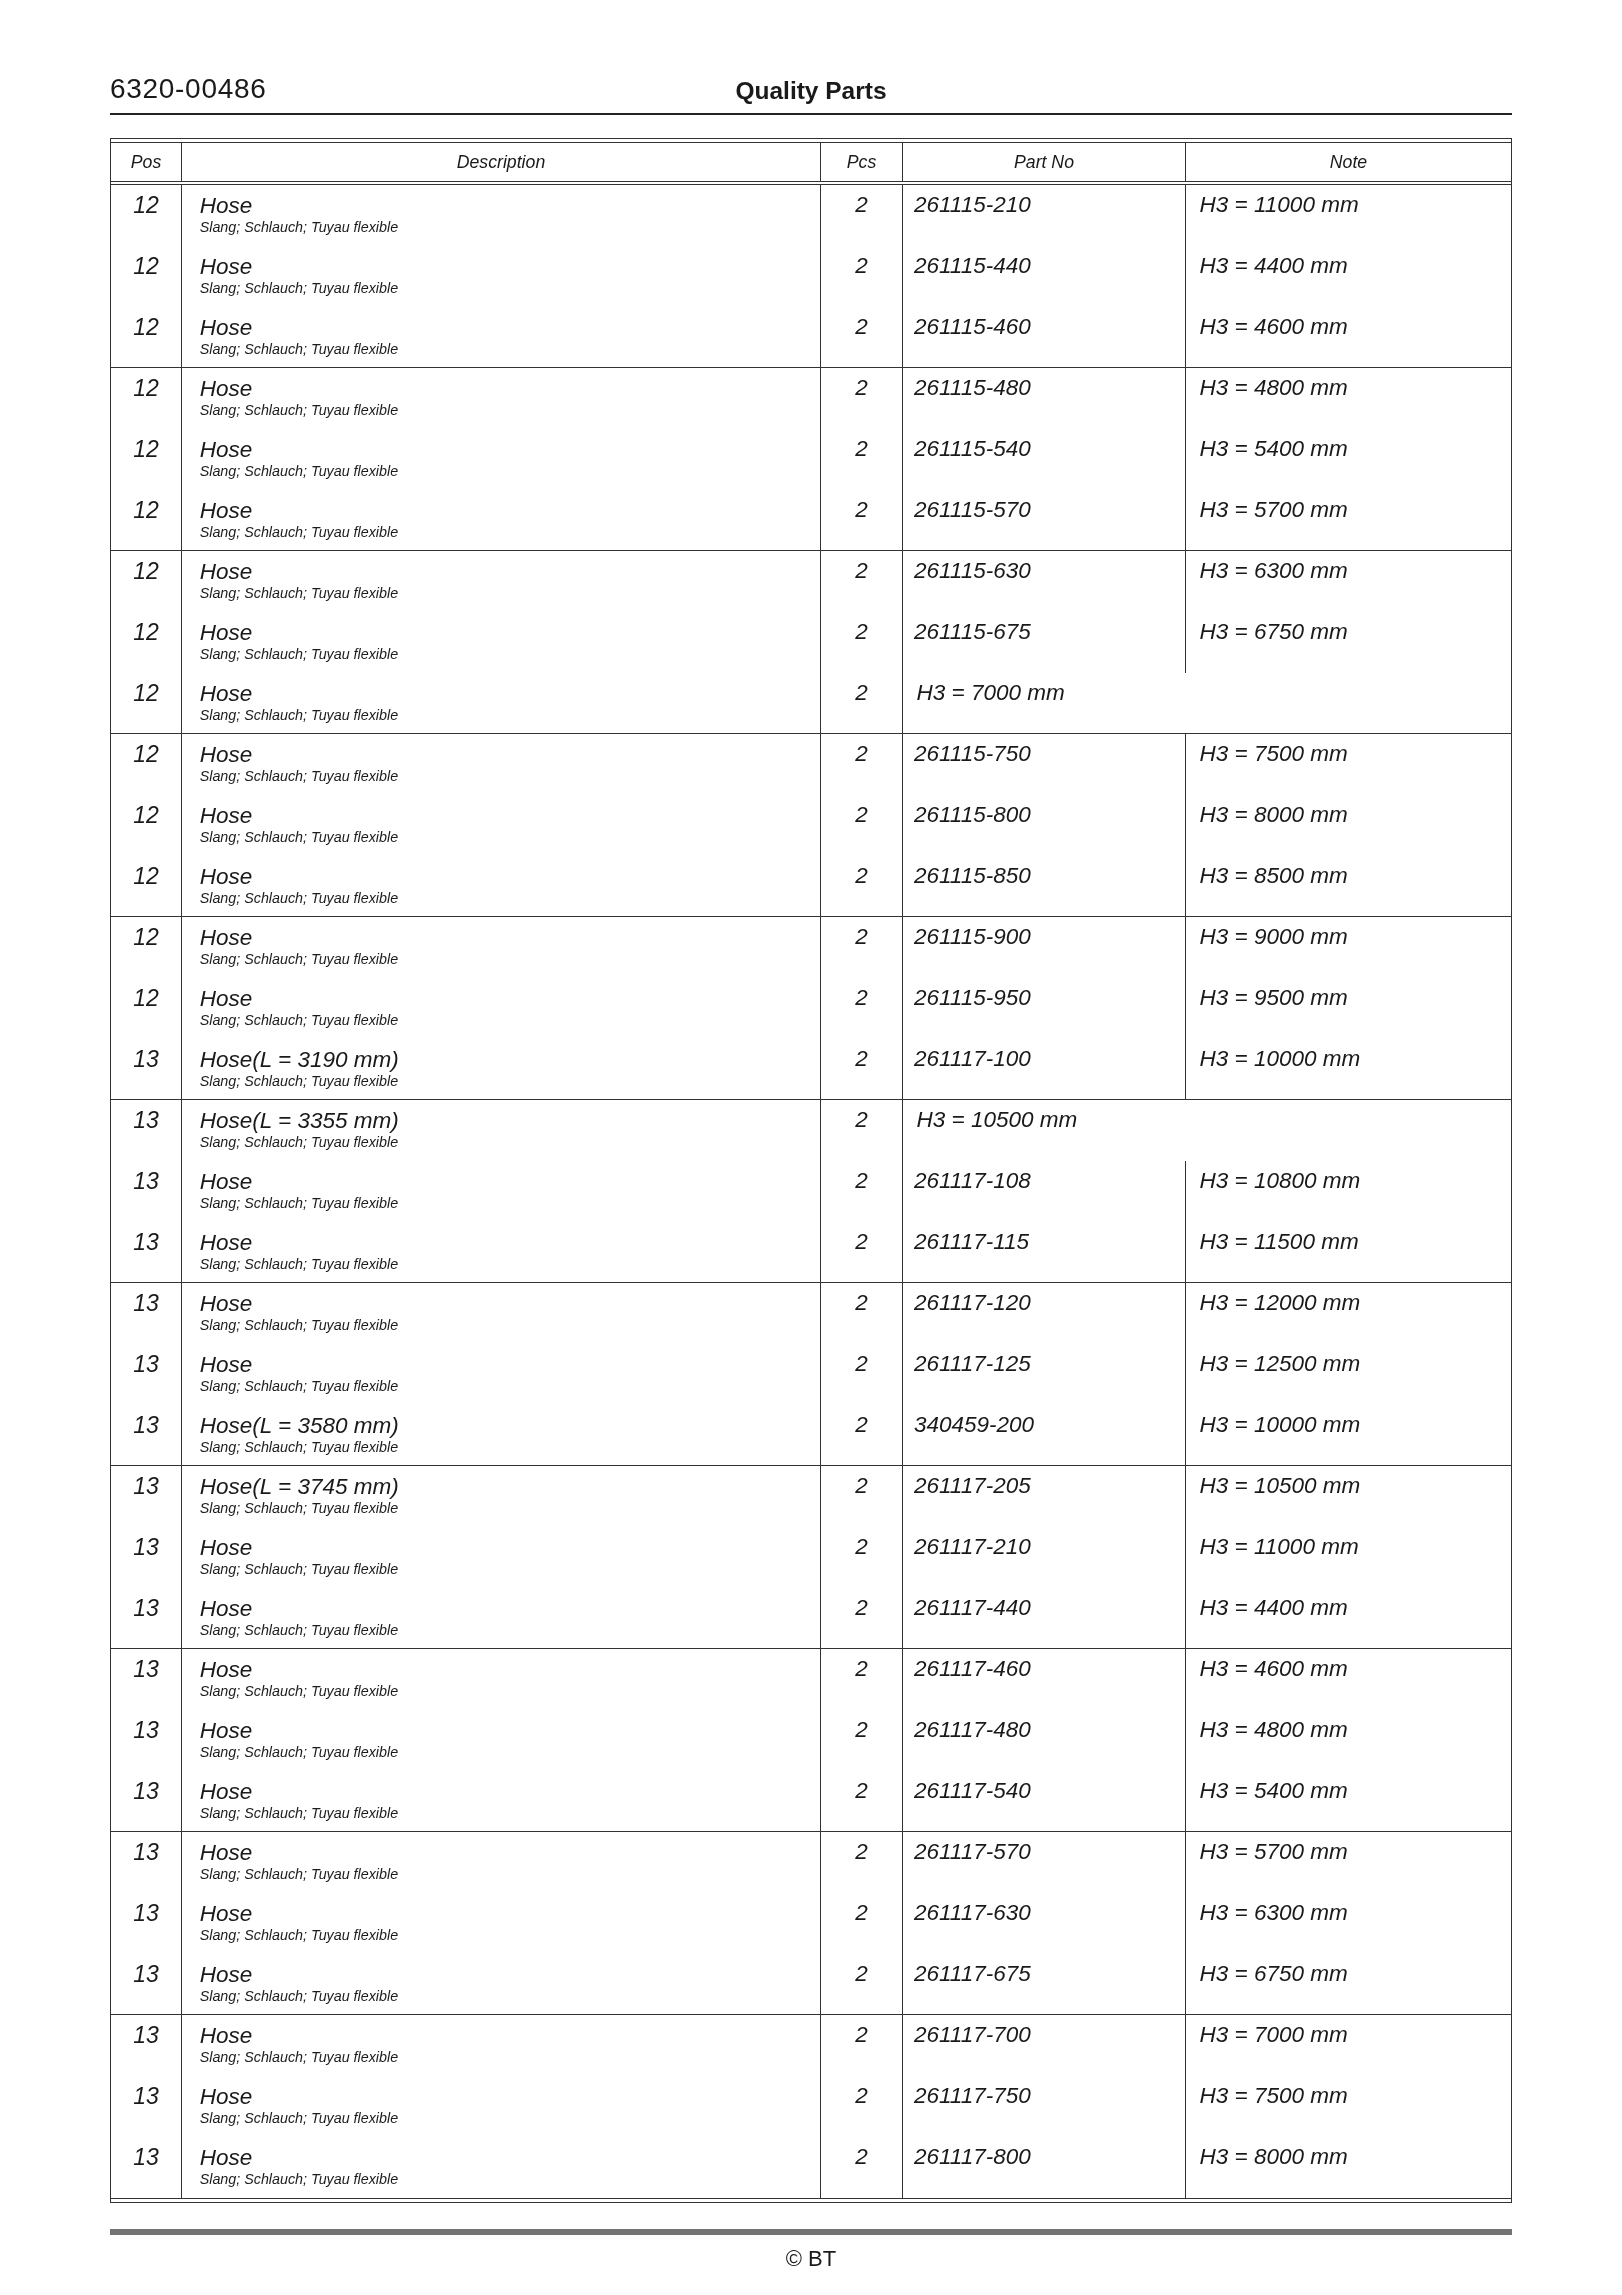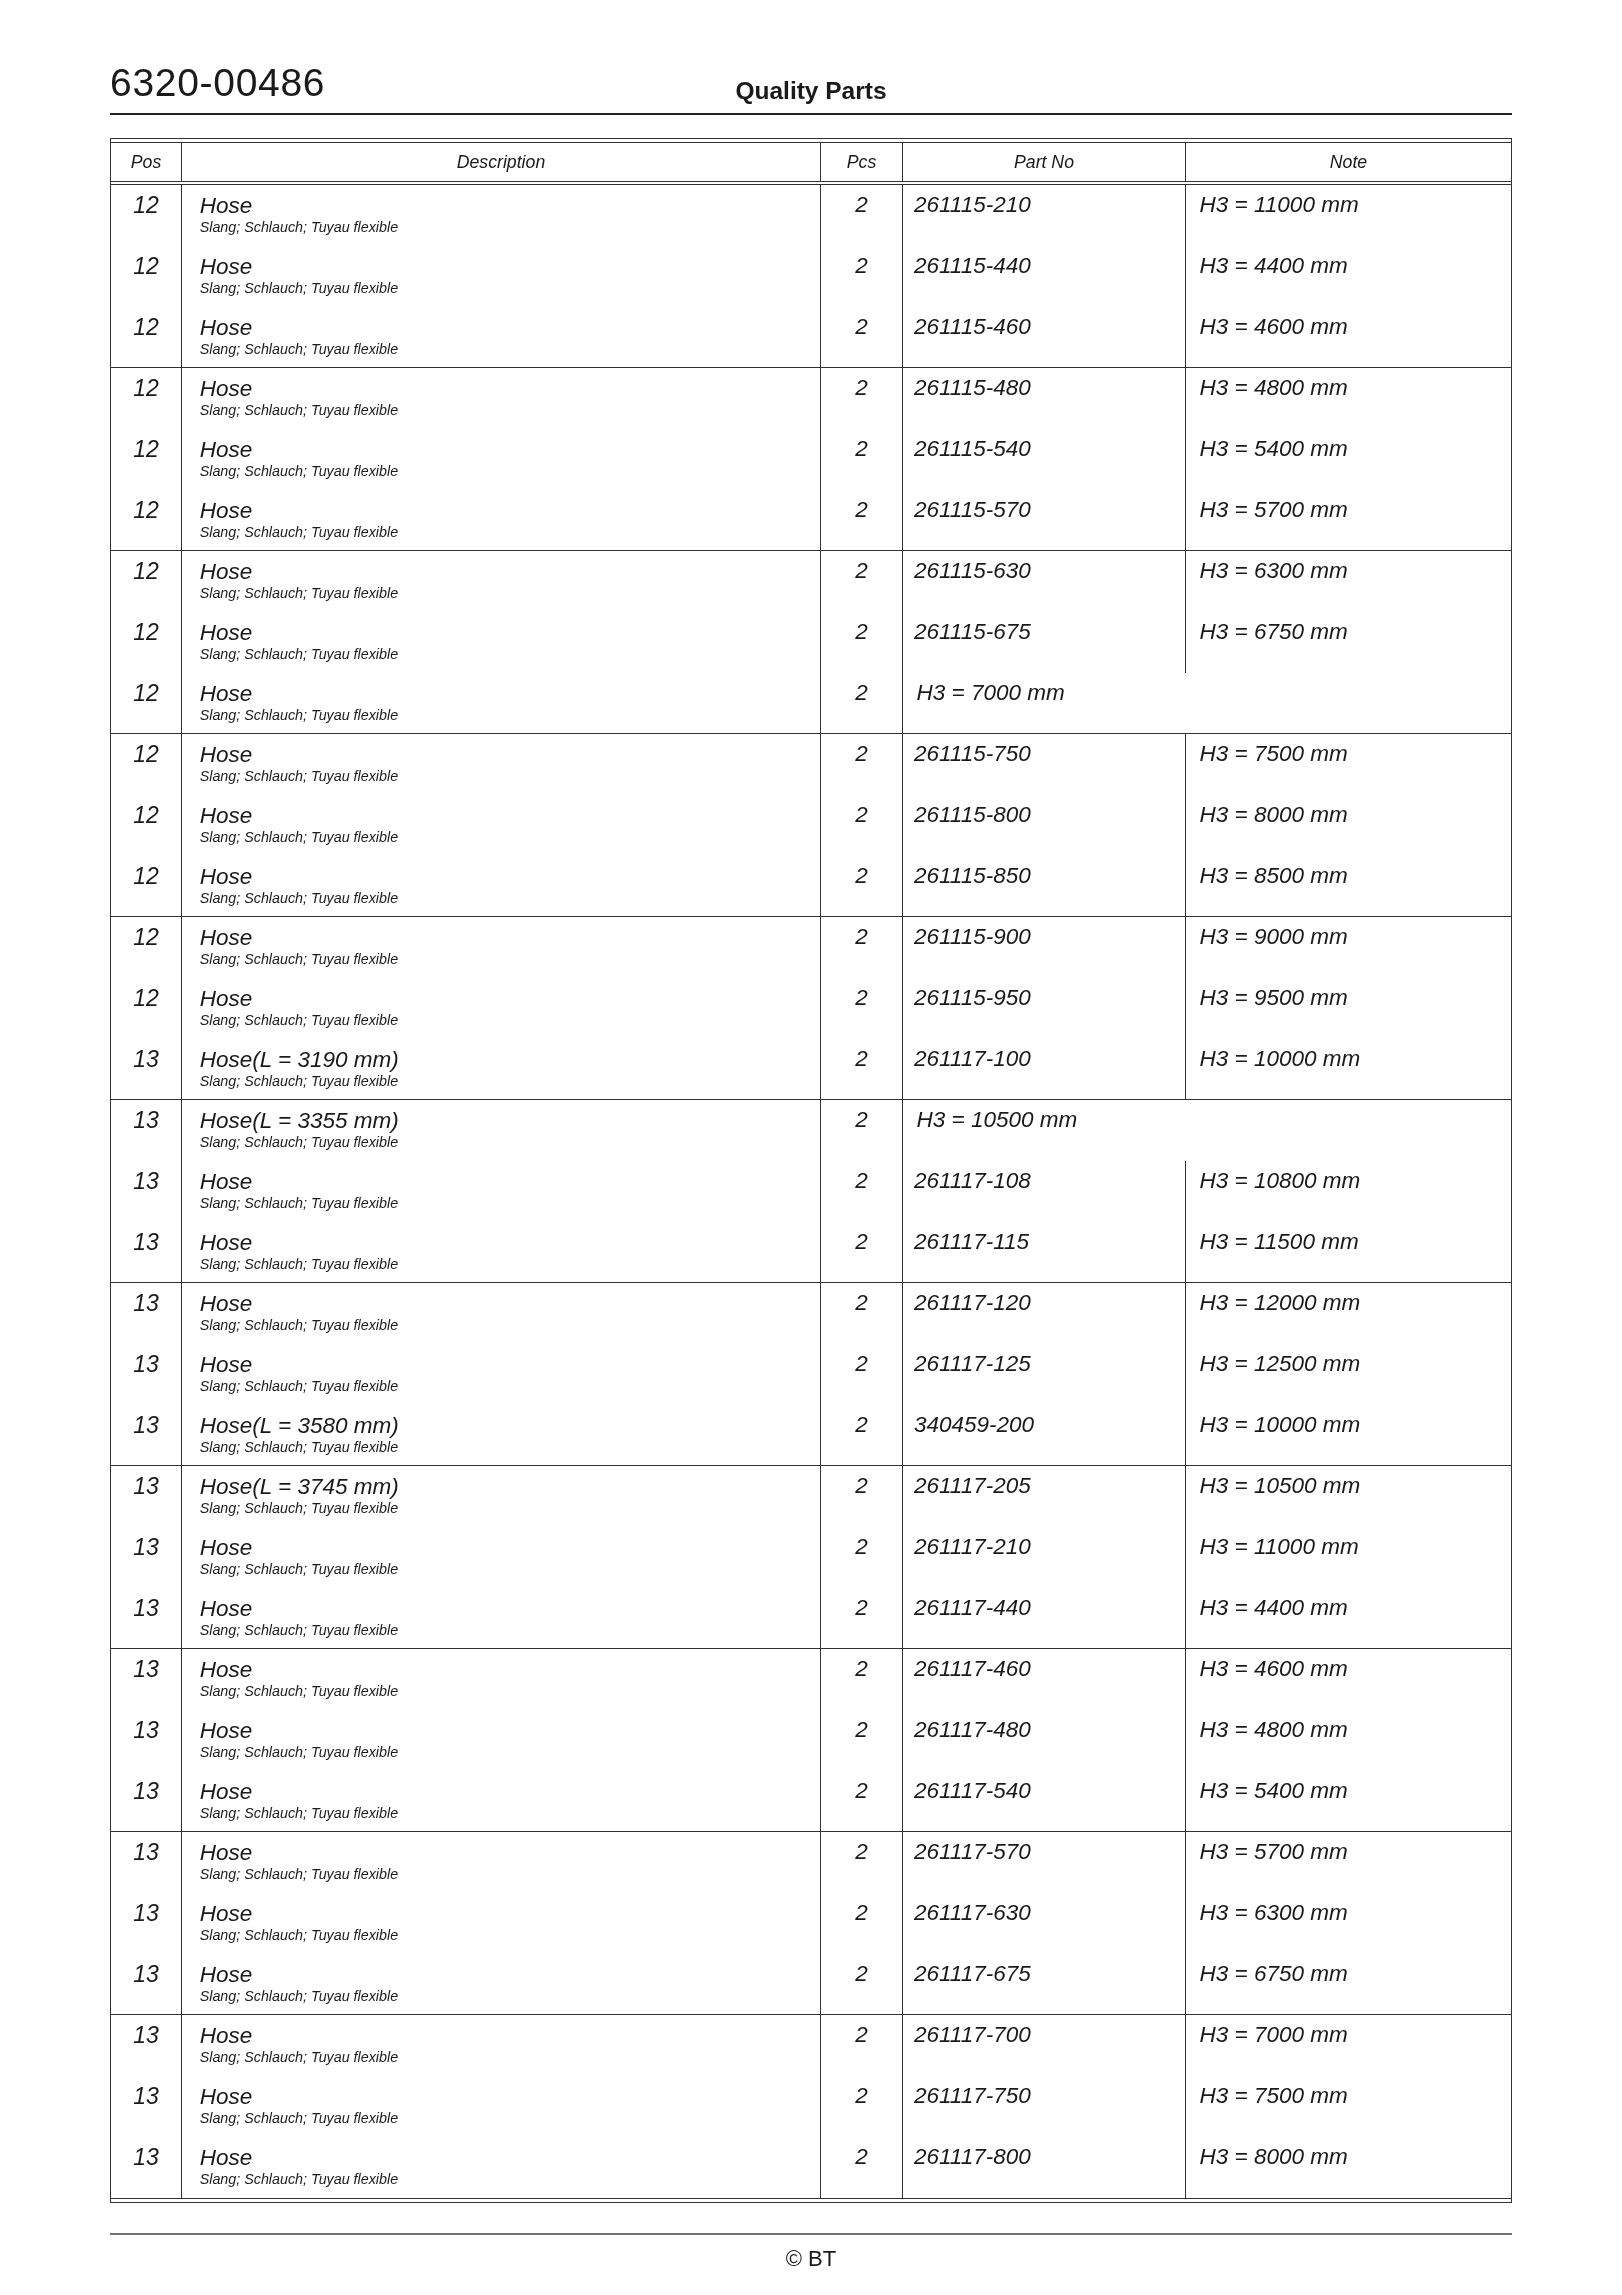--- a/index.html
+++ b/index.html
@@ -14,21 +14,21 @@
   .page { padding: 60px 110px 0 110px; }
 
   
   .doc-header {
     position: relative;
     border-bottom: 2.7px solid #222;
     padding-bottom: 6.8px;
     height: 55px;
   }
   .doc-number {
-    font-size: 39px;
+    font-size: 28px;
     font-weight: 400;
     letter-spacing: 0.7px;
     position: absolute;
     left: 0; bottom: 8.2px;
   }
   .doc-title {
     font-size: 24.5px;
     font-weight: bold;
     position: absolute;
     left: 50%; bottom: 8.2px;
@@ -76,21 +76,21 @@
     text-align: center;
     padding: 8.9px 0 8.9px 0;
   }
 
   
   .doc-footer {
     position: absolute;
     bottom: 23px;
     left: 110px;
     right: 110px;
-    border-top: 2px solid #737373;
+    border-top: 6px solid #737373;
     text-align: center;
     padding-top: 11px;
     font-size: 22px;
   }
 </style>
 </head>
 <body>
 
 <div class="page">
 

